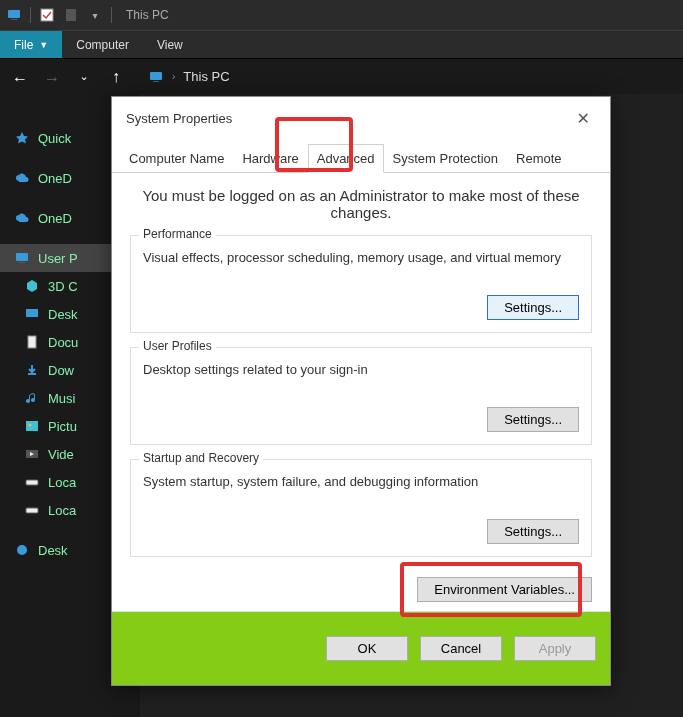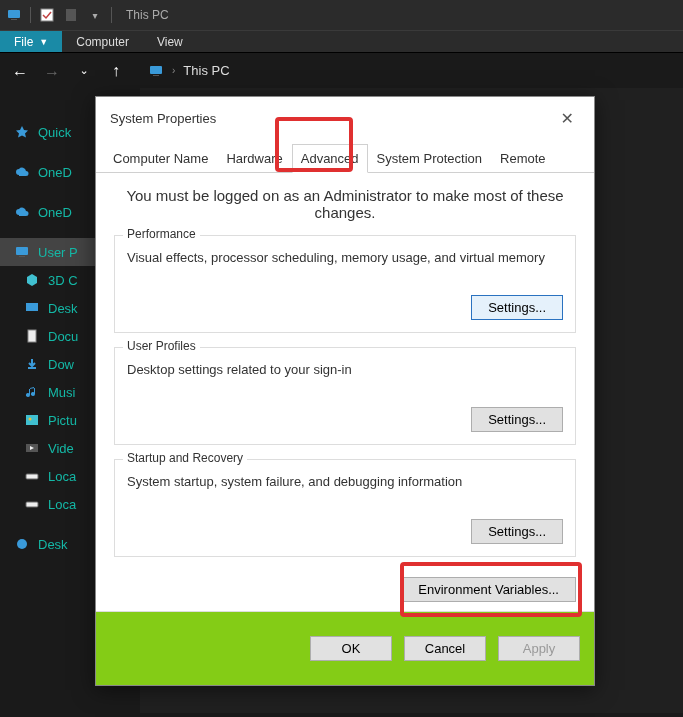--- a/index.html
+++ b/index.html
@@ -5,53 +5,53 @@
 * { box-sizing: border-box; margin: 0; padding: 0; font-family: "Segoe UI", Tahoma, sans-serif; }
 body { width: 683px; height: 717px; background: #1a1a1a; overflow: hidden; position: relative; }
 
 
 .titlebar { height: 30px; background: #2b2b2b; display: flex; align-items: center; padding: 0 6px; gap: 8px; }
 .titlebar .tb-icon { width: 16px; height: 16px; display: inline-flex; align-items: center; justify-content: center; }
 .titlebar .divider { width: 1px; height: 16px; background: #555; }
 .titlebar .title { color: #aaa; font-size: 12px; margin-left: 6px; }
 
 
-.ribbon { height: 22px; background: #2b2b2b; display: flex; align-items: stretch; border-top: 1px solid #3a3a3a; }
+.ribbon { height: 28px; background: #2b2b2b; display: flex; align-items: stretch; border-top: 1px solid #3a3a3a; }
 .ribbon .ribbon-tab { padding: 0 14px; display: flex; align-items: center; color: #ddd; font-size: 12px; cursor: default; }
 .ribbon .ribbon-tab.file { background: #1a8aa6; color: #fff; }
 .ribbon .ribbon-tab.file::after { content: ""; }
 
 
 .navbar { height: 36px; background: #1a1a1a; display: flex; align-items: center; padding: 0 10px; gap: 12px; border-top: 1px solid #000; }
 .nav-btn { color: #fff; font-size: 16px; width: 20px; text-align: center; }
 .nav-btn.dim { color: #666; }
 .addr { display: flex; align-items: center; gap: 8px; margin-left: 10px; }
 .addr .pc-icon { width: 16px; height: 16px; }
 .addr .crumb { color: #ddd; font-size: 13px; }
 .addr .sep { color: #888; font-size: 10px; }
 
 
 .main { display: flex; height: calc(717px - 30px - 26px - 36px); }
 .sidebar { width: 140px; background: #1a1a1a; padding-top: 30px; }
-.sb-item { display: flex; align-items: center; gap: 8px; padding: 6px 10px 6px 24px; color: #14b8a6; font-size: 13px; white-space: nowrap; overflow: hidden; }
+.sb-item { display: flex; align-items: center; gap: 8px; padding: 6px 10px 6px 24px; color: #86efac; font-size: 13px; white-space: nowrap; overflow: hidden; }
 .sb-item.quick { padding-left: 14px; }
 .sb-item.selected { background: #444; }
 .sb-item.top { padding-left: 14px; margin-top: 12px; }
 .sb-icon { width: 16px; height: 16px; flex-shrink: 0; display: inline-flex; align-items: center; justify-content: center; }
 .content { flex: 1; background: #202020; padding: 20px; color: #ddd; font-size: 13px; }
 .ct-item { display: flex; align-items: center; gap: 10px; padding: 6px 0; }
 .ct-icon { width: 32px; height: 32px; }
 .ct-label { font-size: 13px; }
 .ct-drive { margin-top: 12px; }
 .ct-drive .bar { width: 150px; height: 14px; background: #0a4a6a; border: 1px solid #555; }
 .ct-drive .bar-fill { height: 100%; width: 30%; background: #1aa0e0; }
 .ct-free { font-size: 12px; color: #ccc; margin-top: 2px; }
 
 
-.dialog { position: absolute; left: 95px; top: 96px; width: 500px; height: 590px; background: #fff; border: 1px solid #888; box-shadow: 0 4px 20px rgba(0,0,0,0.5); }
+.dialog { position: absolute; left: 111px; top: 96px; width: 500px; height: 590px; background: #fff; border: 1px solid #888; box-shadow: 0 4px 20px rgba(0,0,0,0.5); }
 .dlg-title { display: flex; align-items: center; justify-content: space-between; padding: 10px 14px 8px; }
 .dlg-title-text { font-size: 13px; color: #333; }
 .dlg-close { font-size: 16px; color: #555; padding: 2px 6px; cursor: default; }
 .dlg-tabs { display: flex; padding: 0 8px; border-bottom: 1px solid #d0d0d0; margin-top: 6px; }
 .dlg-tab { padding: 6px 8px; font-size: 13px; color: #333; border: 1px solid transparent; border-bottom: none; cursor: default; position: relative; }
 .dlg-tab.active { background: #fff; border-color: #d0d0d0; border-bottom: 1px solid #fff; margin-bottom: -1px; }
 .dlg-body { padding: 14px 18px; background: #fff; }
 .dlg-intro { font-size: 15px; color: #333; text-align: center; margin-bottom: 14px; }
 .fieldset { border: 1px solid #ddd; margin-bottom: 14px; position: relative; padding: 14px 12px 12px; }
 .fieldset .legend { position: absolute; top: -9px; left: 8px; background: #fff; padding: 0 4px; font-size: 12px; color: #333; }

